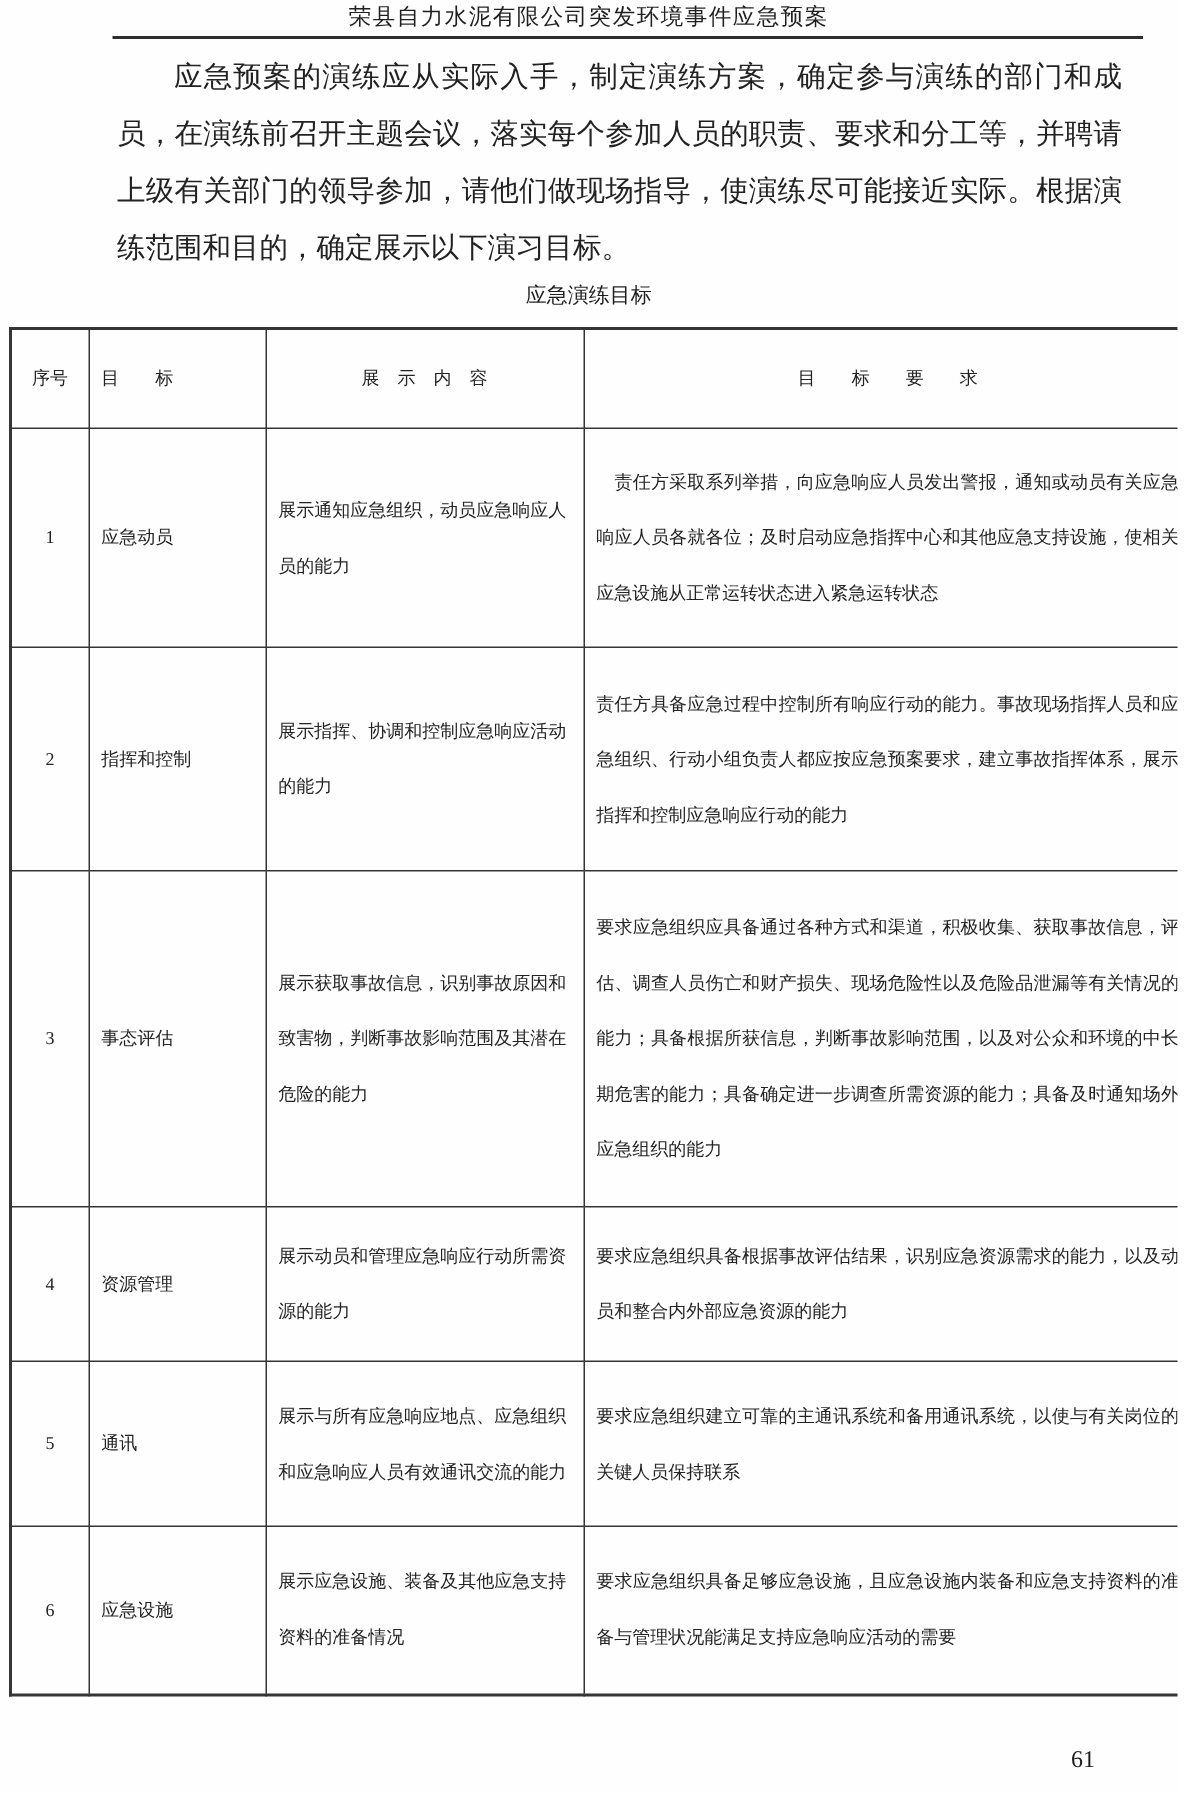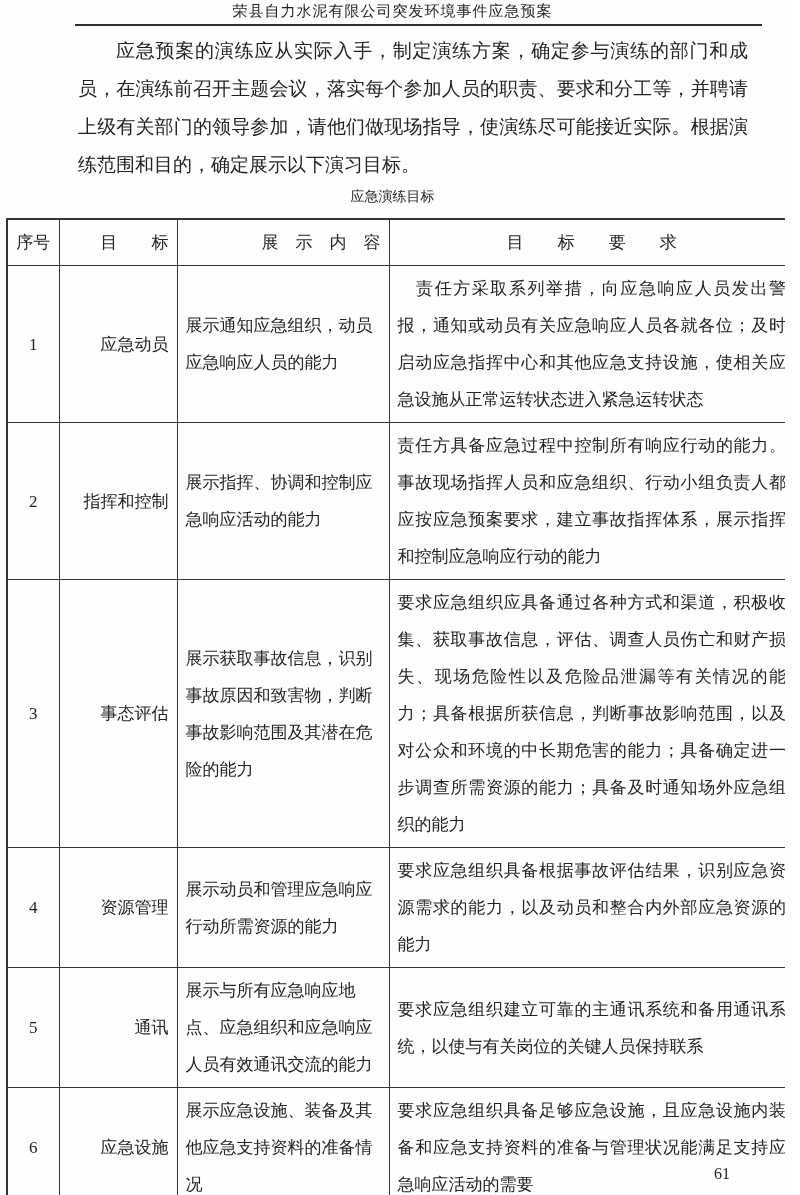--- a/index.html
+++ b/index.html
@@ -55,37 +55,37 @@
     margin: 12px 0 0 6px;
     width: 788px;
     border-collapse: collapse;
     table-layout: fixed;
     border: 2px solid #353535;
   }
   table.goals-table th,
   table.goals-table td {
     border: 1.5px solid #353535;
     font-weight: normal;
-    font-size: 17px;
+    font-size: 12px;
     line-height: 37px;
     vertical-align: middle;
-    padding: 4px 8px;
+    padding: 14px 8px;
     color: #232323;
     overflow: hidden;
   }
   tr.header-row { height: 38px; }
   tr.r1 { height: 146px; }
   tr.r2 { height: 149px; }
   tr.r3 { height: 224px; }
   tr.r4 { height: 77px; }
   tr.r5 { height: 110px; }
   tr.r6 { height: 112px; }
   th.h-no, td.c-no { text-align: center; padding: 0 2px; }
-  th.h-target, td.c-target { text-align: right; padding: 0 4px; }
-  th.h-content { text-align: right; }
+  th.h-target, td.c-target { text-align: left; padding: 0 4px; }
+  th.h-content { text-align: center; }
   td.c-content { text-align: left; padding: 0 6px 0 10px; }
   th.h-req { text-align: center; }
   td.c-req { text-align: justify; padding: 0 9px; }
   .page-number {
     position: absolute;
     right: 55px;
     bottom: 12px;
     font-size: 16px;
     color: #1f1f1f;
     margin-top: 44px;

